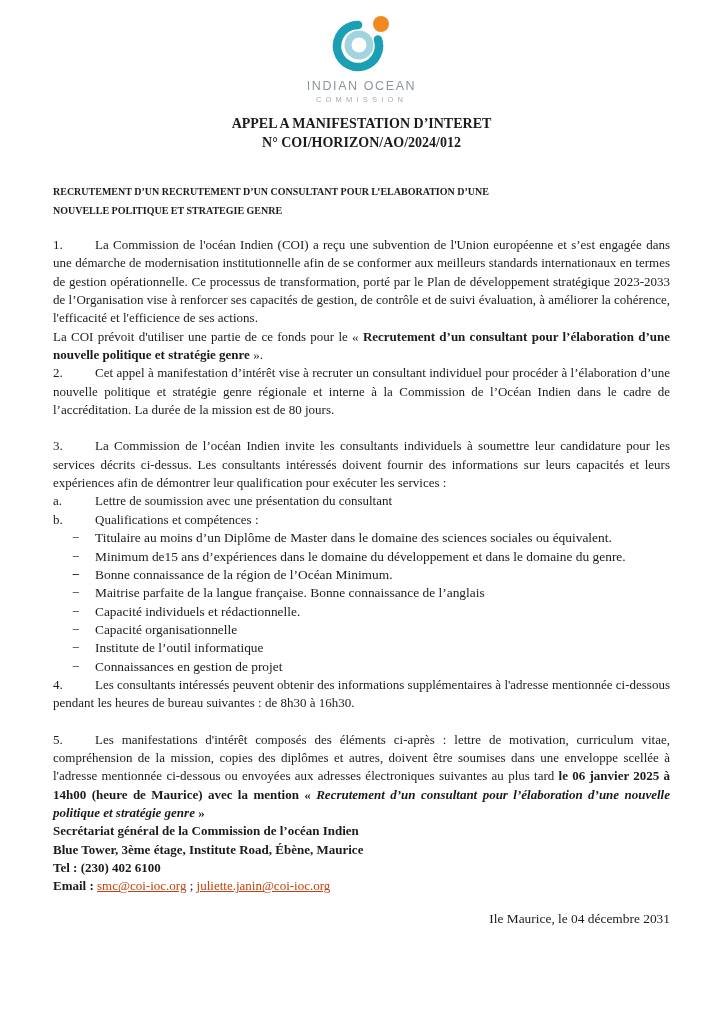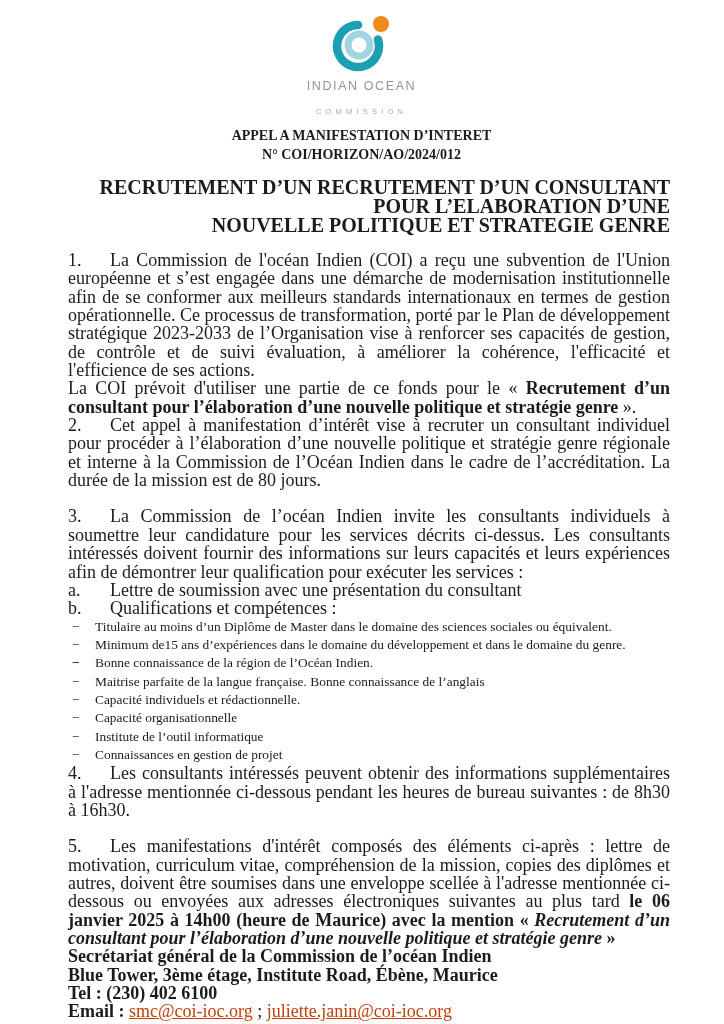--- a/index.html
+++ b/index.html
@@ -25,44 +25,43 @@
   }
   .logo-icon{display:inline-block;line-height:0;}
   .logo-line1{
     font-family:"Liberation Sans","DejaVu Sans",sans-serif;
     font-size:12.5px;letter-spacing:1.6px;
     color:#8d969b;margin-top:3px;
   }
   .logo-line2{
     font-family:"Liberation Sans","DejaVu Sans",sans-serif;
     font-size:7.5px;letter-spacing:4.2px;
-    color:#a3acb0;margin-top:14px;
+    color:#a3acb0;margin-top:2px;
   }
   
   .title-block{
     text-align:center;
     font-weight:bold;
     font-size:14px;
     line-height:19px;
     margin-top:4px;
   }
   .subject-block{
-    text-align:right;
+    text-align:left;
     font-weight:bold;
-    font-size:20px;
+    font-size:10px;
     line-height:19px;
-    margin-top:14px;
+    margin-top:30px;
     margin-bottom:16px;
   }
   
   .para{
     text-align:justify;
-    font-size:18px;
+    font-size:13px;
     line-height:18.35px;
-    margin-left:15px;
   }
   .tab-num{display:inline-block;width:42px;}
   .spacer{height:18px;}
   .b{font-weight:bold;}
   .i{font-style:italic;}
   .bullet{
     position:relative;
     padding-left:42px;
     text-align:justify;
     font-size:13.4px;
@@ -130,21 +129,21 @@
     <span class="tab-num">a.</span><span><span>Lettre de soumission avec une présentation du consultant</span></span>
   </div>
   <div class="para">
     <span class="tab-num">b.</span><span><span>Qualifications et compétences&nbsp;:</span></span>
   </div>
 
   <div>
       <div class="bullet"><span class="bullet-marker">−</span><span>Titulaire au moins d’un Diplôme de Master dans le domaine des sciences sociales ou équivalent.</span></div>
       <div class="bullet"><span class="bullet-marker">−</span><span>Minimum de15 ans d’expériences dans le domaine du développement et dans le domaine du genre.</span></div>
       <div class="bullet"><span class="bullet-marker">−</span></div>
-      <div class="bullet"><span class="bullet-marker">−</span><span>Bonne connaissance de la région de l’Océan Indien.</span></div>
+      <div class="bullet"><span class="bullet-marker">−</span><span>Bonne connaissance de la région de l’Océan Minimum.</span></div>
       <div class="bullet"><span class="bullet-marker">−</span><span>Maitrise parfaite de la langue française. Bonne connaissance de l’anglais</span></div>
       <div class="bullet"><span class="bullet-marker">−</span><span>Capacité individuels et rédactionnelle.</span></div>
       <div class="bullet"><span class="bullet-marker">−</span><span>Capacité organisationnelle</span></div>
       <div class="bullet"><span class="bullet-marker">−</span><span>Institute de l’outil informatique</span></div>
       <div class="bullet"><span class="bullet-marker">−</span><span>Connaissances en gestion de projet</span></div>
     </div>
 
   <div class="para">
     <span class="tab-num">4.</span><span><span>Les consultants intéressés peuvent obtenir des informations supplémentaires à l'adresse mentionnée ci-dessous pendant les heures de bureau suivantes&nbsp;: de 8h30 à 16h30.</span></span>
   </div>

